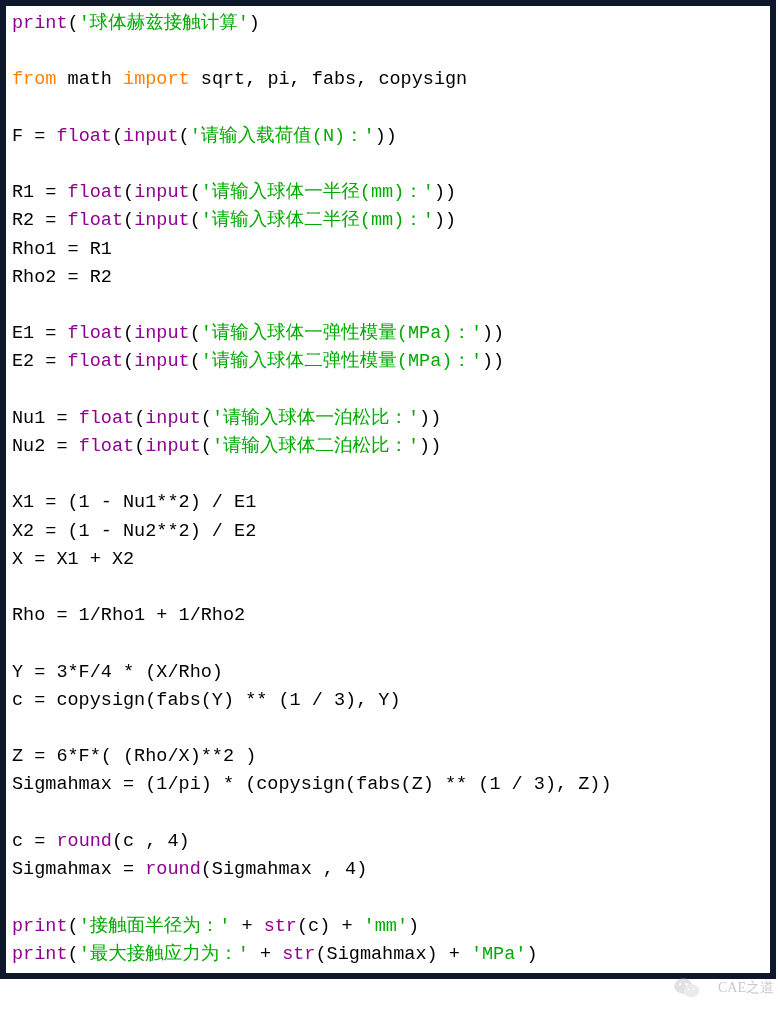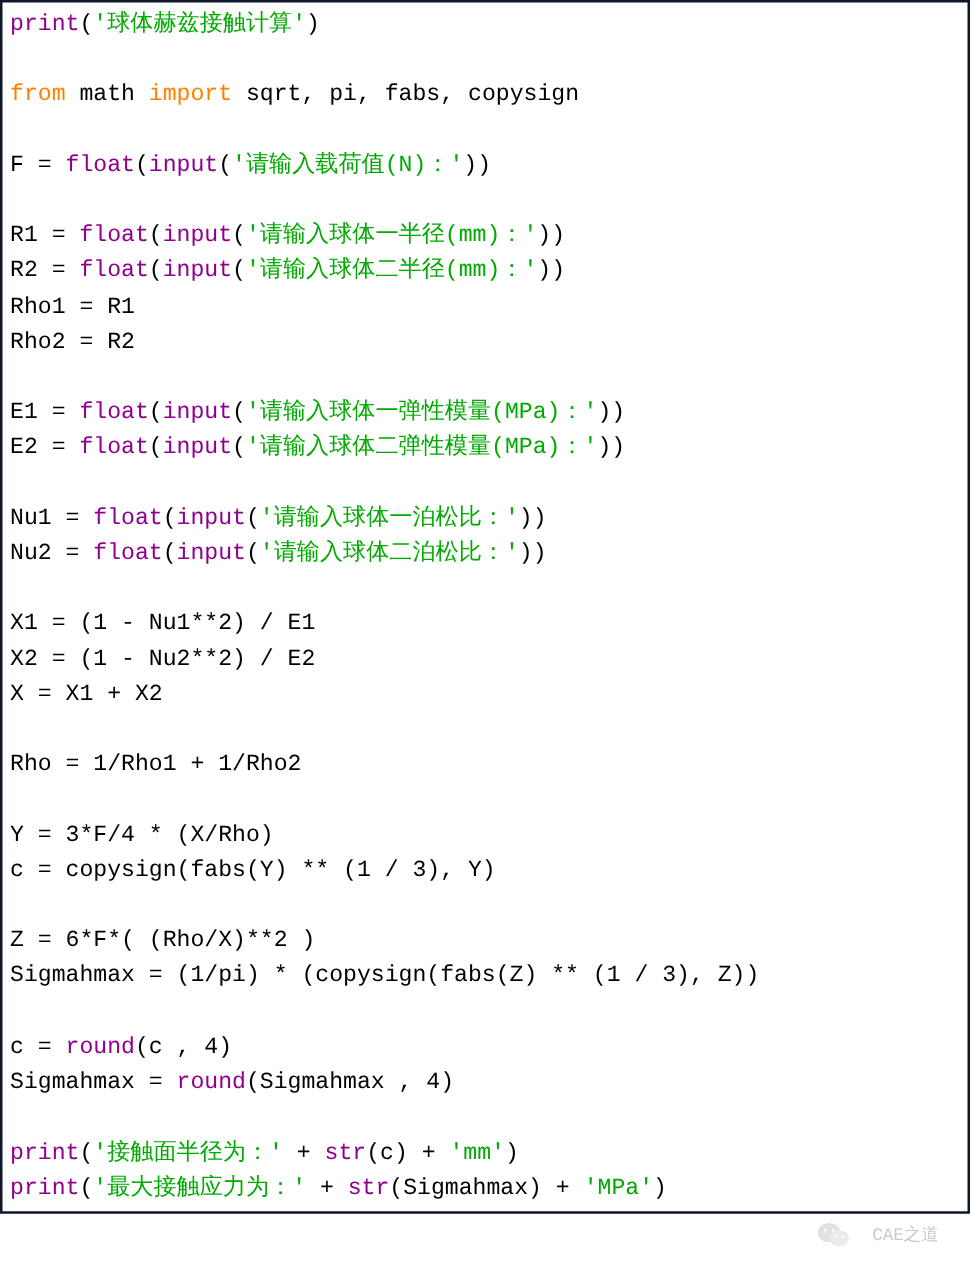--- a/index.html
+++ b/index.html
@@ -5,42 +5,42 @@
   body {
     margin: 0;
     padding: 0;
     background: #ffffff;
     width: 778px;
     height: 1018px;
     position: relative;
     overflow: hidden;
   }
   .code-container {
-    border: 2px solid #0f172a;
+    border: 6px solid #0f172a;
     width: 776px;
     box-sizing: border-box;
     padding: 4px 6px;
     font-family: Consolas, "Courier New", monospace;
     font-size: 18.5px;
     line-height: 28.2px;
     white-space: pre;
     color: #000000;
   }
   .k-builtin { color: #900090; }
   .k-keyword { color: #ff8000; }
   .k-string { color: #00aa00; }
   .watermark {
     position: absolute;
-    right: 27px;
+    right: 4px;
     bottom: 20px;
     display: flex;
     align-items: center;
     gap: 18px;
     opacity: 0.45;
-    font-family: Liberation Mono, monospace;
+    font-family: Liberation Serif, serif;
   }
   .watermark-icon {
     width: 26px;
     height: 21px;
     position: relative;
   }
   .watermark-icon svg {
     width: 100%;
     height: 100%;
   }

